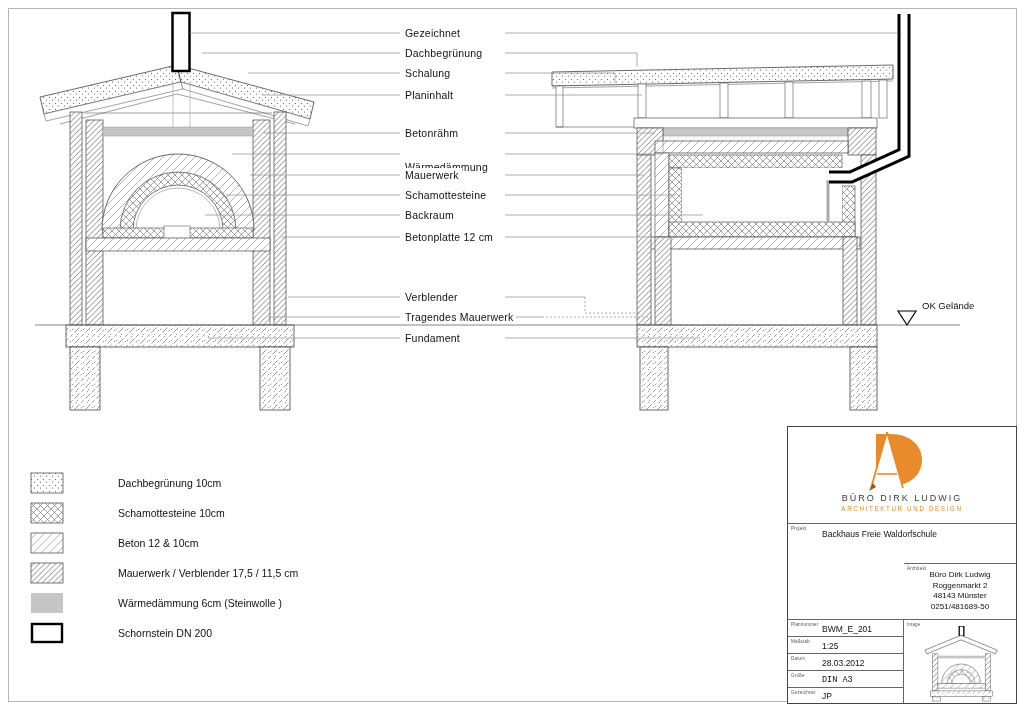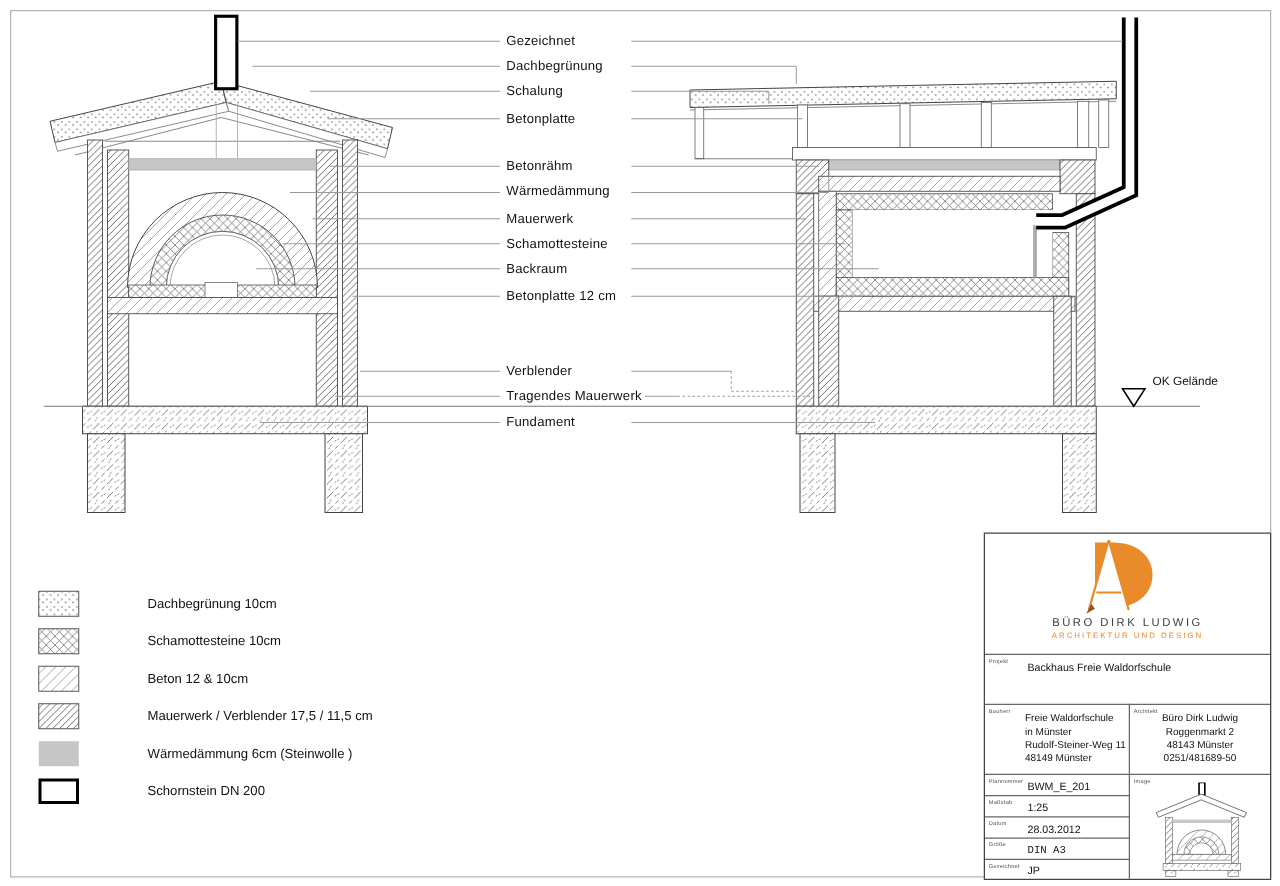--- a/index.html
+++ b/index.html
@@ -196,23 +196,23 @@
     <line x1="208" y1="338" x2="400" y2="338"></line> 
       <line x1="505" y1="338" x2="700" y2="338"></line>
   </g>
 </svg>
 
 <div class="sheet-border"></div>
 
 <div class="callout" style="top:26px">Gezeichnet</div>
 <div class="callout" style="top:46px">Dachbegrünung</div>
 <div class="callout" style="top:66px">Schalung</div>
-<div class="callout" style="top:88px">Betonplatte</div>
+<div class="callout" style="top:88px">Planinhalt</div>
 <div class="callout" style="top:126px">Betonrähm</div>
-<div class="callout" style="top:146px">Wärmedämmung</div>
+<div class="callout" style="top:160px">Wärmedämmung</div>
 <div class="callout" style="top:168px">Mauerwerk</div>
 <div class="callout" style="top:188px">Schamottesteine</div>
 <div class="callout" style="top:208px">Backraum</div>
 <div class="callout" style="top:230px">Betonplatte 12 cm</div>
 <div class="callout" style="top:290px">Verblender</div>
 <div class="callout" style="top:310px">Tragendes Mauerwerk</div>
 <div class="callout" style="top:331px">Fundament</div>
 
 <div class="ok-gelaende-text">OK Gelände</div>
 
@@ -269,27 +269,20 @@
     <div class="tb-logo-name">BÜRO DIRK LUDWIG</div>
     <div class="tb-logo-sub">ARCHITEKTUR UND DESIGN</div>
   </div>
 
   <div class="tb-cell" style="left:0;top:96px;width:228px;height:20px;">
     <span class="tb-tiny">Projekt</span>
     <span class="tb-value" style="top:5px;">Backhaus Freie Waldorfschule</span>
   </div>
 
 
-  <div class="tb-cell" style="left:0;top:136px;width:116px;height:56px;border-right:1px solid #666;">
-    <span class="tb-tiny">Bauherr</span>
-    <div class="tb-multi" style="left:32px;top:6px;">Freie Waldorfschule
-in Münster
-Rudolf-Steiner-Weg 11
-48149 Münster</div>
-  </div>
   <div class="tb-cell" style="left:116px;top:136px;width:112px;height:56px;">
     <span class="tb-tiny">Architekt</span>
     <div class="tb-multi" style="left:0;top:6px;width:112px;text-align:center;">Büro Dirk Ludwig
 Roggenmarkt 2
 48143 Münster
 0251/481689-50</div>
   </div>
 
   <div class="tb-cell" style="left:0;top:192px;width:116px;height:17px;border-right:1px solid #666;">
     <span class="tb-tiny">Plannummer</span>

